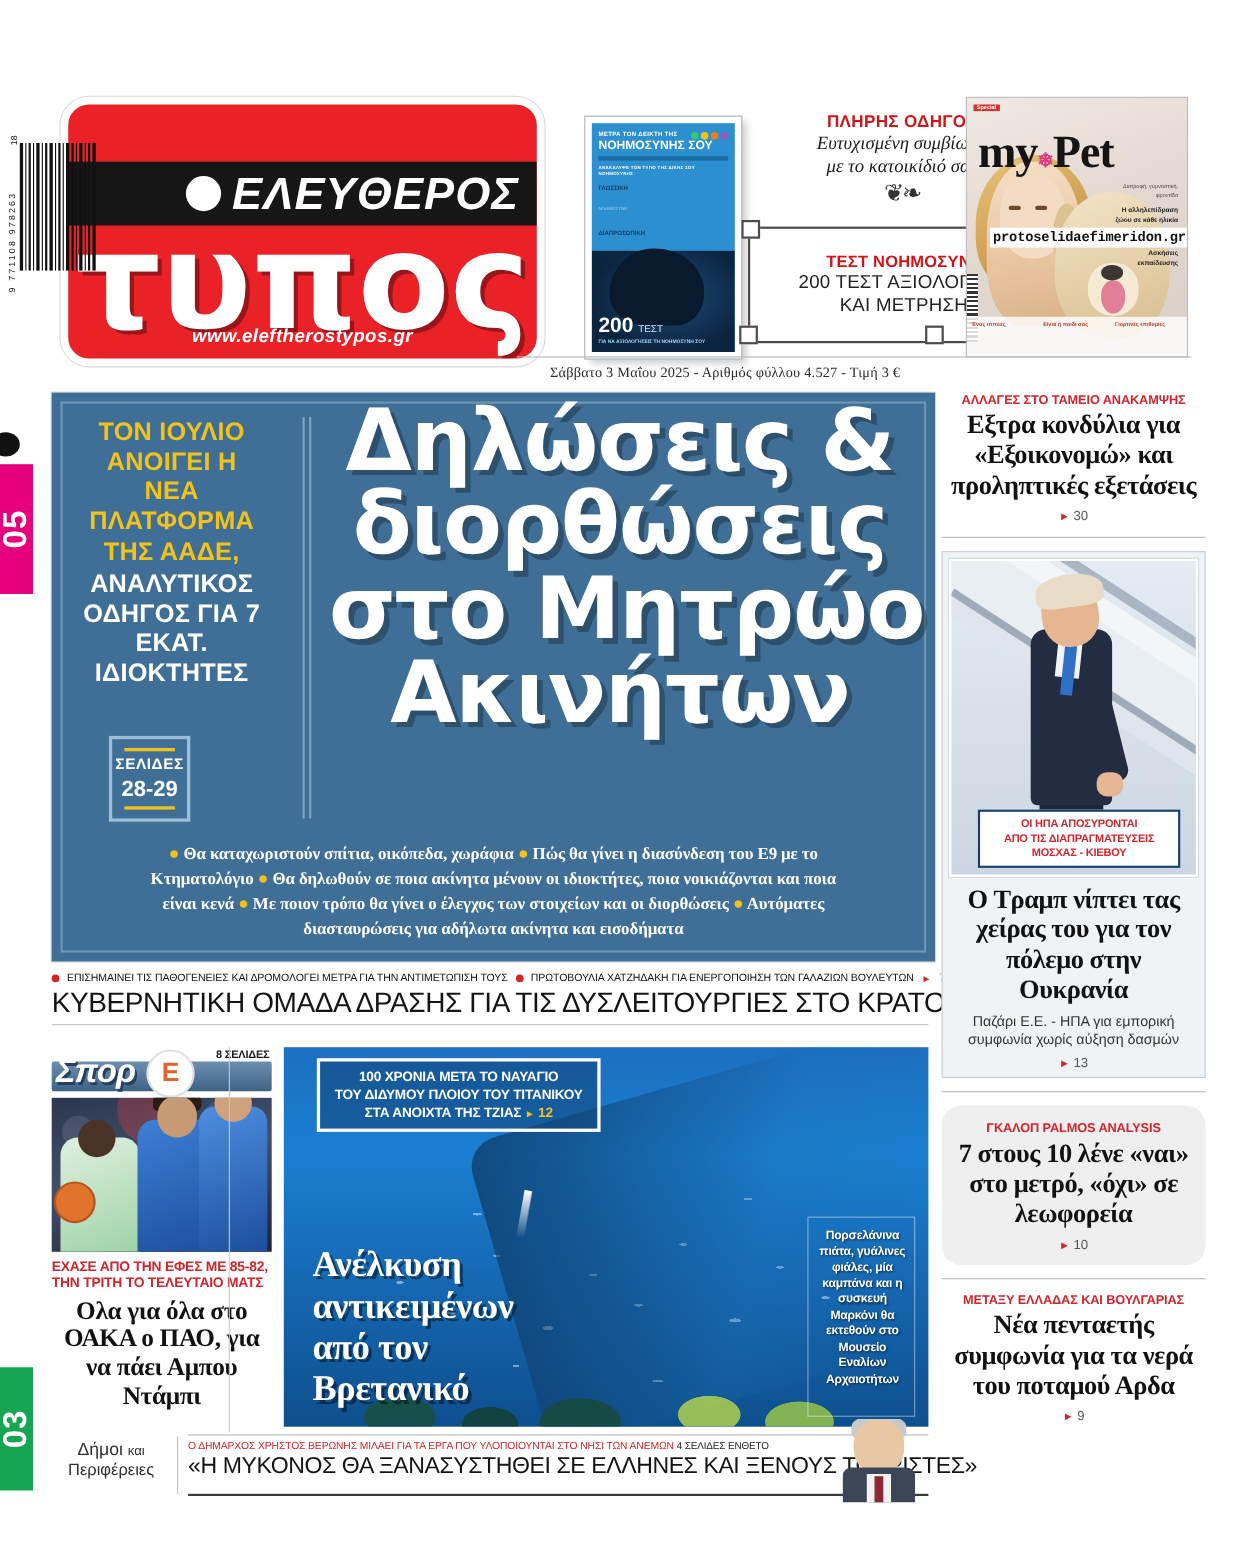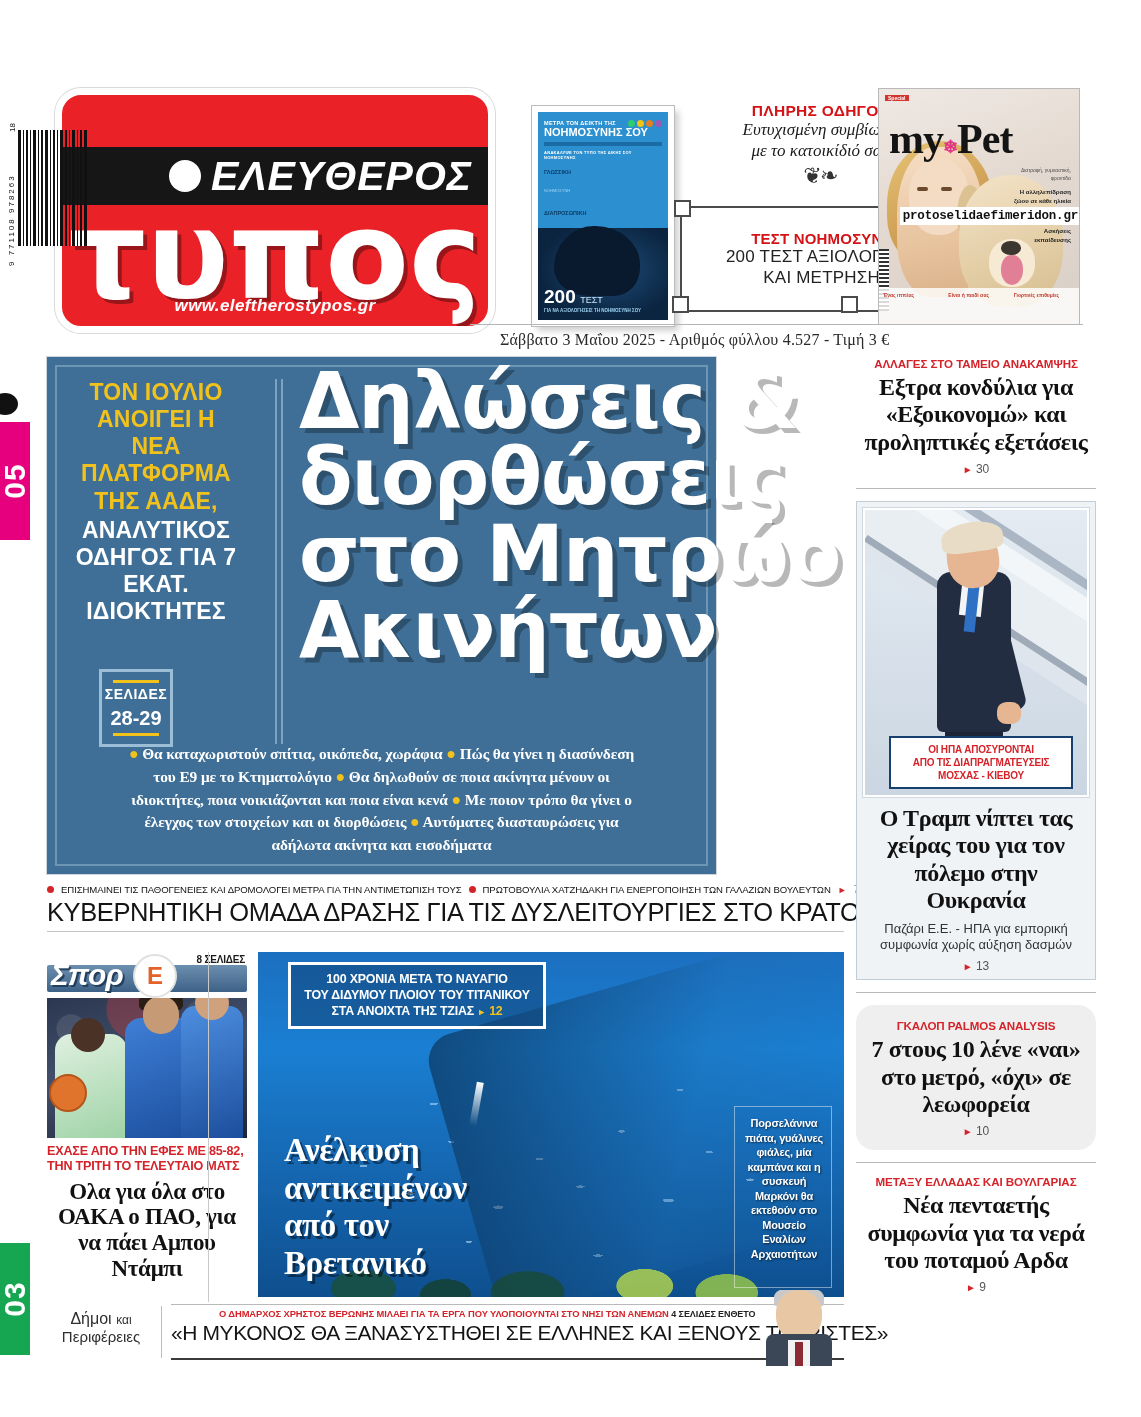--- a/index.html
+++ b/index.html
@@ -149,28 +149,28 @@
   .pm-bottom div b{display:block;color:#c0392b;font-size:5px;}
   .pm-watermark{
     position:absolute;right:-2px;top:118px;background:#fff;color:#111;
     font-family:"Liberation Mono","DejaVu Sans Mono",monospace;font-size:12.5px;
     font-weight:bold;padding:2px 3px;white-space:nowrap;letter-spacing:-.2px;
   }
   .pm-spine{position:absolute;left:0;top:160px;width:10px;height:62px;background:repeating-linear-gradient(to bottom,#333 0 2px,#fff 2px 4px);}
 
   
   .dateline{
-    position:absolute;left:500px;top:331px;font-size:16px;color:#2a2a2a;
+    position:absolute;left:500px;top:331px;font-size:13px;color:#2a2a2a;
     font-family:"Liberation Serif",serif;letter-spacing:.2px;
   }
   .hr-top{position:absolute;left:470px;right:58px;top:324px;height:1px;background:#b5b5b5;}
 
   
   .lead{
-    position:absolute;left:47px;top:357px;width:669px;height:517px;
+    position:absolute;left:47px;top:357px;width:803px;height:517px;
     background:#3f6f96;
     box-shadow:0 0 0 1px #2d5madness;
     box-shadow:0 0 0 1px #cfd6dc;
   }
   .lead-inner{position:absolute;inset:8px;border:2px solid #6d95b4;}
   .lead-left{position:absolute;left:24px;top:22px;width:170px;text-align:center;}
   .lead-yellow{
     color:#f2c21c;font-size:23px;font-weight:bold;line-height:1.18;letter-spacing:.2px;
     font-family:"Liberation Sans",sans-serif;
   }
@@ -316,21 +316,21 @@
   .muni{position:absolute;left:47px;top:1306px;width:797px;height:62px;}
   .muni-logo{
     position:absolute;left:0;top:4px;width:108px;text-align:center;
     font-family:Liberation Sans, sans-serif;color:#2f2f2f;
   }
   .muni-logo b{display:block;font-size:16px;font-weight:normal;}
   .muni-logo b i{font-style:normal;font-size:12px;}
   .muni-logo s{display:block;text-decoration:none;font-size:15px;}
   .muni-sep{position:absolute;left:114px;top:0;bottom:10px;width:1px;background:#bcbcbc;}
   .muni-body{position:absolute;left:124px;right:90px;top:2px;}
-  .muni-kick{font-size:9.4px;color:#d5232a;font-weight:bold;letter-spacing:-.1px;white-space:nowrap;margin-left:48px;}
+  .muni-kick{font-size:9.4px;color:#d5232a;font-weight:normal;letter-spacing:-.1px;white-space:nowrap;}
   .muni-kick em{color:#222;font-style:normal;font-size:9px;}
   .muni-head{
     margin-top:2px;font-size:21px;color:#141414;letter-spacing:-.4px;white-space:nowrap;
   }
   .muni-rule{position:absolute;left:124px;right:0;top:52px;height:2px;background:#3a3a3a;}
   .muni-rule-top{position:absolute;left:124px;right:0;top:-2px;height:1px;background:#b9b9b9;}
   .muni-face{
     position:absolute;right:12px;top:-16px;width:66px;height:76px;overflow:hidden;
   }
   .mf-head{position:absolute;left:10px;top:0;width:46px;height:50px;border-radius:46%;background:#e8c7a5;}

